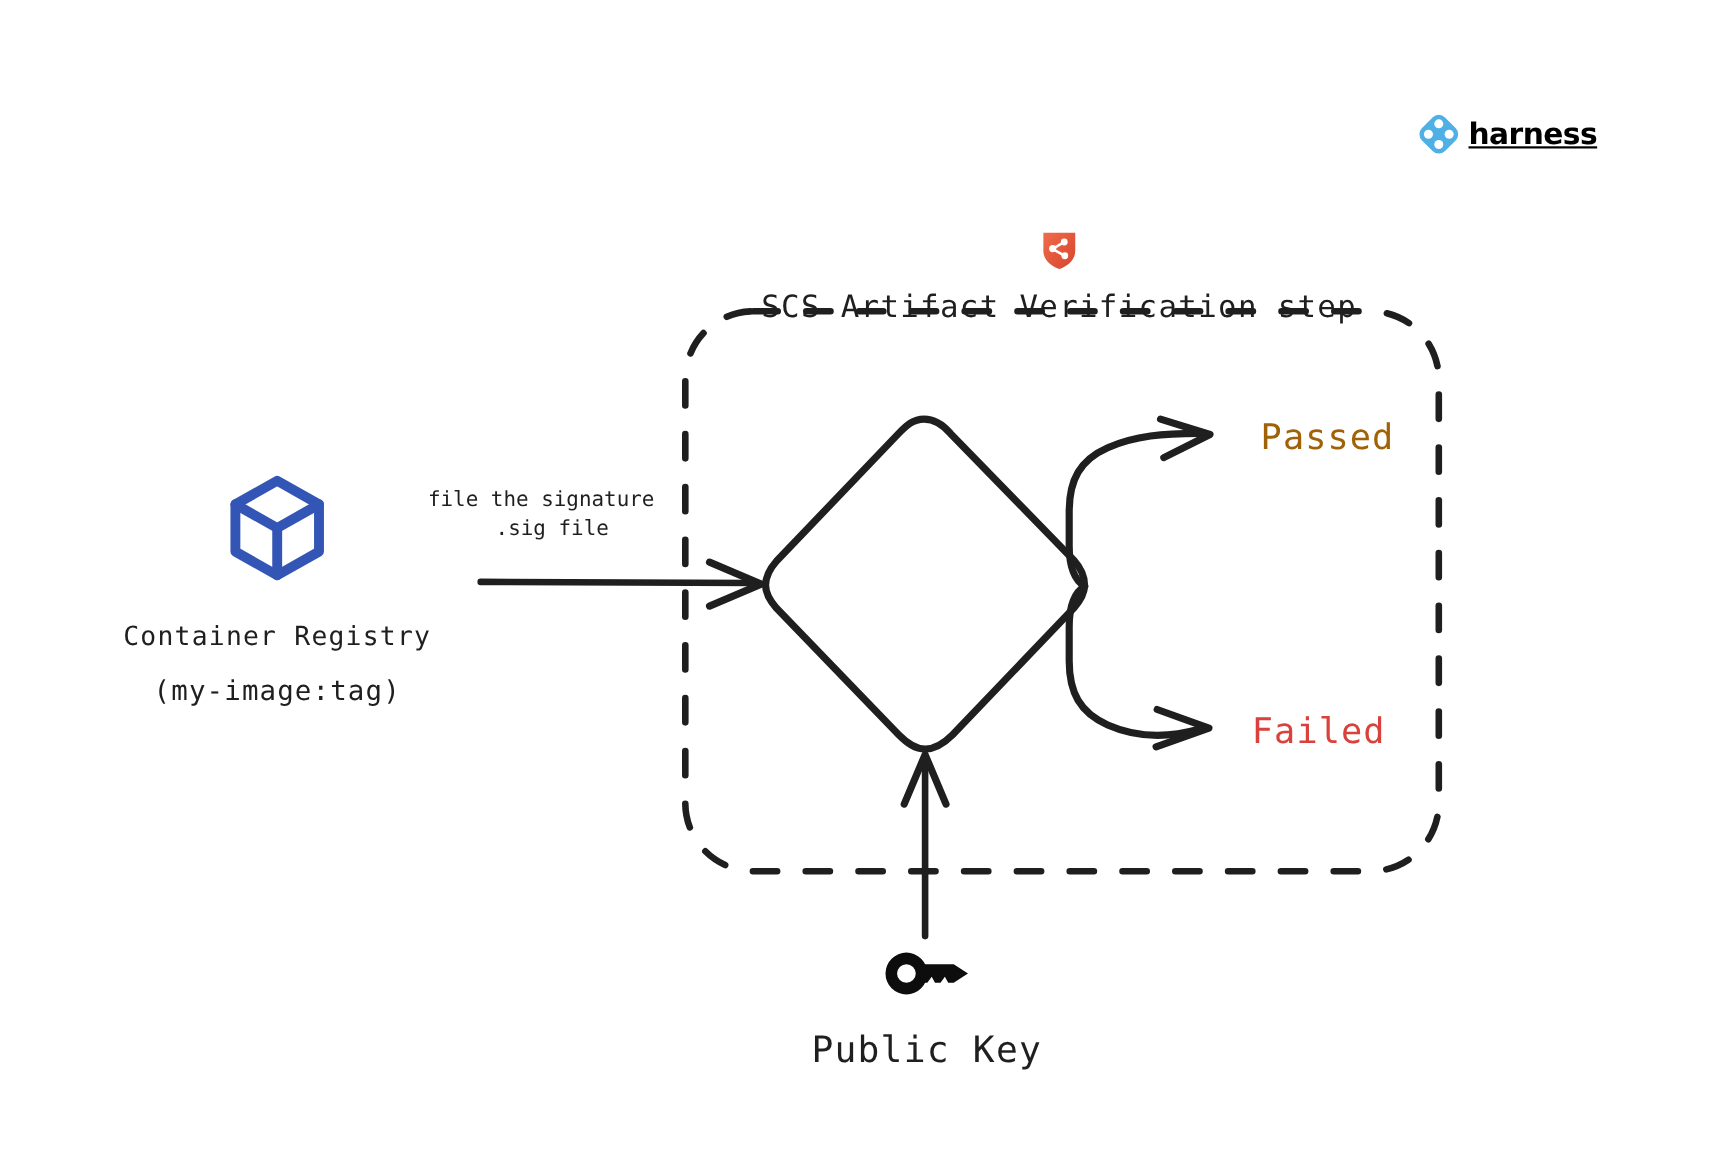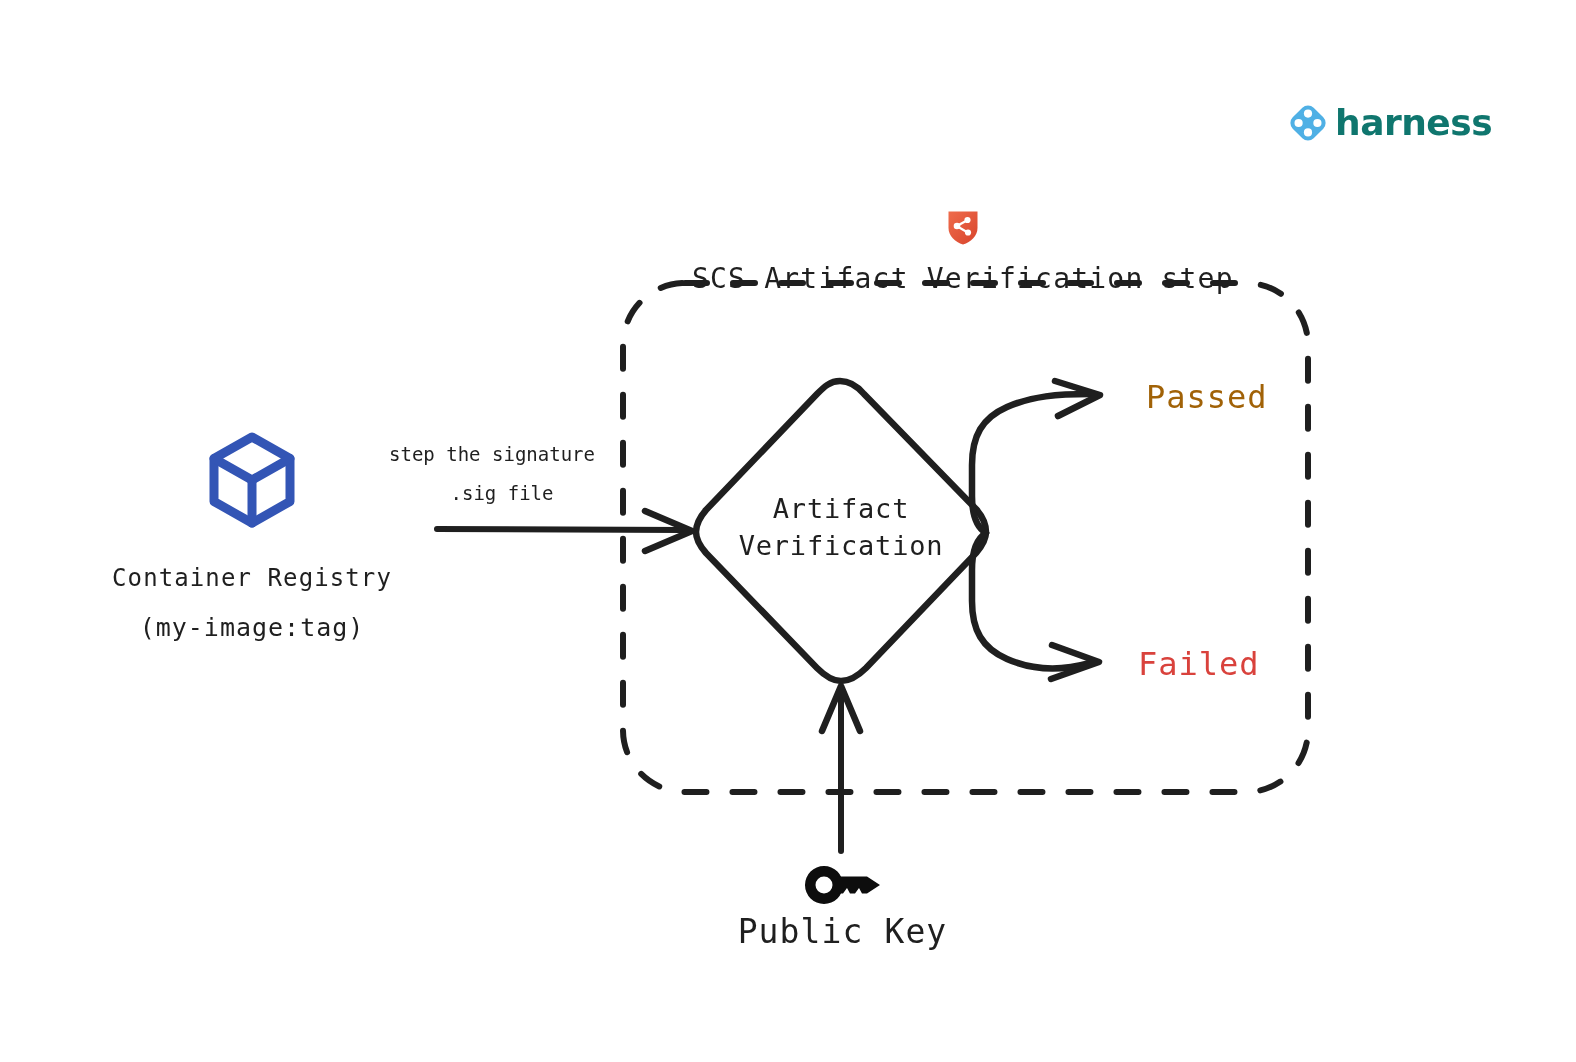--- a/index.html
+++ b/index.html
@@ -29,24 +29,25 @@
   #harness-logo {
     position: absolute;
     left: 1288px;
     top: 102px;
     display: flex;
     align-items: center;
     gap: 7px;
   }
   #harness-wordmark {
     font-family: "DejaVu Sans", sans-serif;
-    font-size: 36px;
+    font-size: 27px;
     font-weight: bold;
-    color: #0f766e;
+    color: #000000;
     letter-spacing: -0.5px;
+    text-decoration: underline;
   }
 
   
   #step-title-row {
     position: absolute;
     left: 692px;
     top: 210px;
     display: flex;
     align-items: center;
     gap: 16px;
@@ -83,21 +84,21 @@
   #edge-label {
     position: absolute;
     left: 377px;
     top: 441px;
     width: 230px;
     font-size: 19px;
     line-height: 26px;
     text-align: center;
     color: #1f1f1f;
   }
-  #edge-label-line2 { padding-left: 20px; margin-top: 13px; }
+  #edge-label-line2 { padding-left: 20px; }
 
   
   #diamond-text {
     position: absolute;
     left: 710px;
     top: 490px;
     width: 262px;
     text-align: center;
     font-size: 27px;
     line-height: 37px;
@@ -127,20 +128,21 @@
   #publickey-node {
     position: absolute;
     left: 700px;
     top: 862px;
     width: 285px;
     text-align: center;
   }
   #publickey-label {
     font-size: 33px;
     letter-spacing: 1.1px;
+    margin-top: 22px;
     color: #1f1f1f;
   }
 </style>
 </head>
 <body>
 
 <div id="canvas">
 
   <svg id="vector-layer" viewBox="0 0 1576 1062" xmlns="http://www.w3.org/2000/svg">
 
@@ -221,28 +223,24 @@
     <svg width="104" height="104" viewBox="0 0 104 104" xmlns="http://www.w3.org/2000/svg">
       <path d="M52 9 L90 30.5 V73.5 L52 95 L14 73.5 V30.5 Z" fill="none" stroke="#3355B5" stroke-width="9" stroke-linejoin="round"></path>
       <path d="M14 30.5 L52 52 L90 30.5" fill="none" stroke="#3355B5" stroke-width="9" stroke-linejoin="round" stroke-linecap="round"></path>
       <path d="M52 52 L52 95" fill="none" stroke="#3355B5" stroke-width="9" stroke-linecap="round"></path>
     </svg>
     <div id="registry-label">Container Registry</div>
     <div id="registry-sublabel">(my-image:tag)</div>
   </div>
 
   <div id="edge-label">
-    <div>step the signature</div>
+    <div>file the signature</div>
     <div id="edge-label-line2">.sig file</div>
   </div>
 
-  <div id="diamond-text">
-    <div>Artifact</div>
-    <div>Verification</div>
-  </div>
 
   <div id="passed-label">Passed</div>
   <div id="failed-label">Failed</div>
 
   <div id="publickey-node">
     <svg width="84" height="46" viewBox="0 0 84 46" xmlns="http://www.w3.org/2000/svg">
       <path d="M23 4 A19 19 0 1 0 23 42 A19 19 0 1 0 23 4 Z
                M23 14.5 A8.5 8.5 0 1 1 23 31.5 A8.5 8.5 0 1 1 23 14.5 Z" fill="#0d0d0d" fill-rule="evenodd"></path>
       <path d="M36 14.5 L66 14.5 L79 23 L66 31.5 L61 31.5 L58 26 L54 31.5 L49 31.5 L46 26 L42 31.5 L36 31.5 Z" fill="#0d0d0d"></path>
     </svg>

